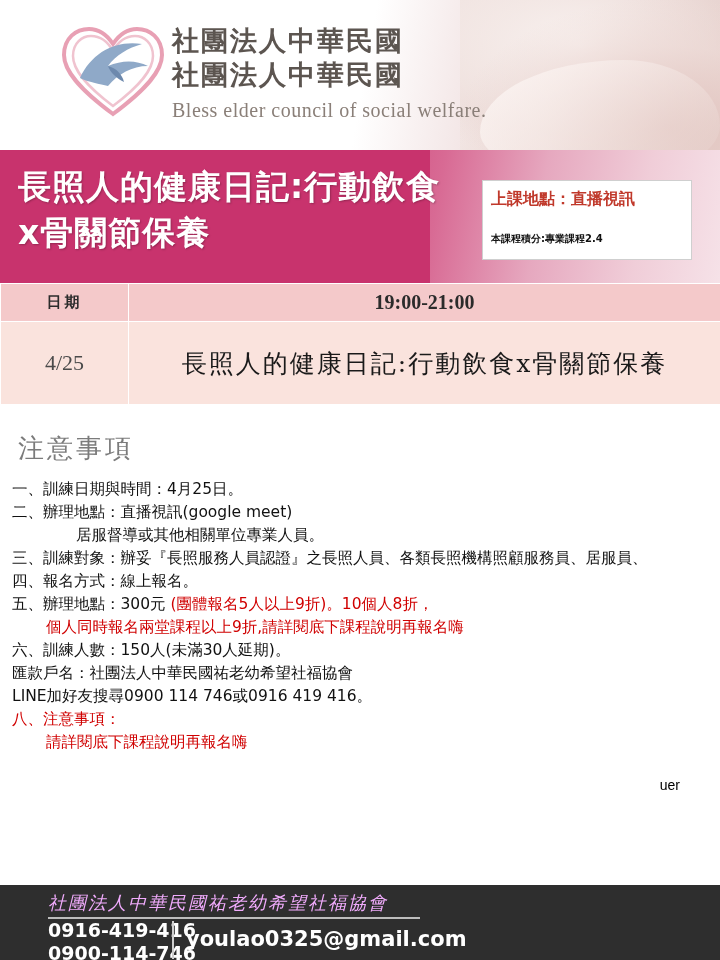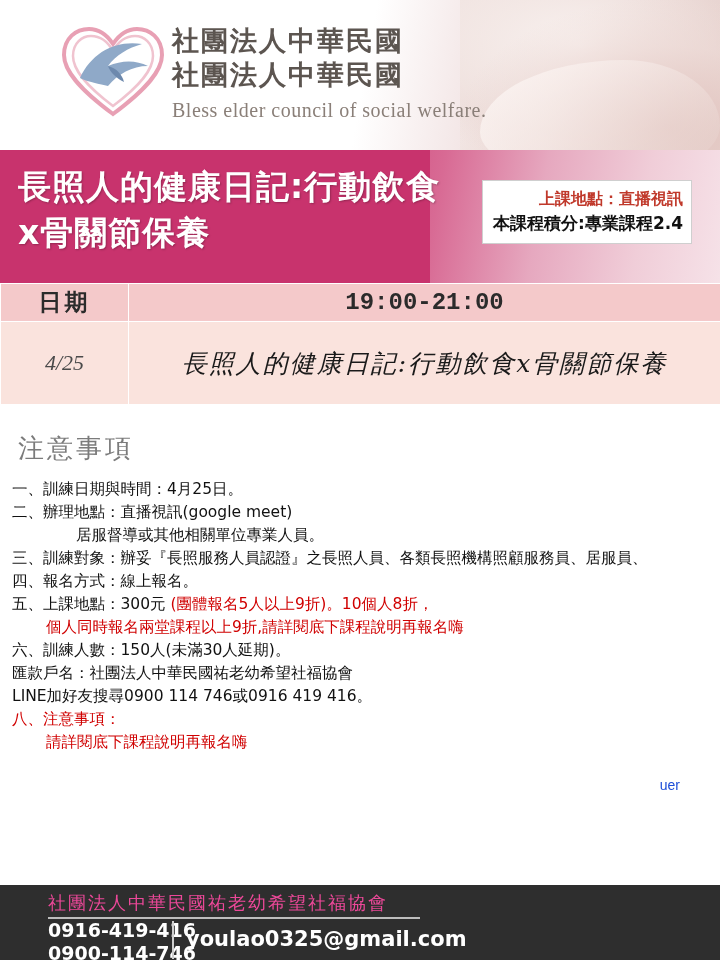--- a/index.html
+++ b/index.html
@@ -104,67 +104,66 @@
   }
   .info-box {
     position: absolute;
     right: 28px;
     top: 30px;
     width: 210px;
     background: #ffffff;
     border: 1px solid #cfcfcf;
     padding: 6px 8px 8px 8px;
     box-sizing: border-box;
-    text-align: right;
+    text-align: left;
   }
   .info-line1 {
     font-family: "DejaVu Sans", "Liberation Sans", sans-serif;
     font-size: 16px;
     font-weight: bold;
     color: #c0392b;
     line-height: 24px;
   }
   .info-line2 {
     font-family: "DejaVu Sans", "Liberation Sans", sans-serif;
-    font-size: 17px;
+    font-size: 10px;
     font-weight: bold;
     color: #111111;
     line-height: 24px;
-    margin-top: 0;
+    margin-top: 16px;
   }
 
   
   .sched {
     width: 720px;
     border-collapse: collapse;
     table-layout: fixed;
   }
   .sched th, .sched td {
     border: 1px solid #ffffff;
     text-align: center;
     vertical-align: middle;
   }
   .sched th {
     height: 35px;
     background: #f4c9ca;
     font-family: Liberation Sans, sans-serif;
-    font-size: 23px;
+    font-size: 15px;
     font-weight: bold;
     color: #2b2b2b;
     letter-spacing: 3px;
   }
   .sched th.time-col {
-    font-family: Liberation Mono, monospace;
+    font-family: Liberation Serif, serif;
     letter-spacing: 0px;
-    font-size: 24px;
+    font-size: 20px;
   }
   .sched td {
     height: 80px;
     background: #fae3dd;
-    font-style: italic;
   }
   .sched td.date-cell {
     font-family: "Liberation Serif", serif;
     font-size: 22px;
     color: #4a4a4a;
   }
   .sched td.course-cell {
     font-family: "DejaVu Serif", "Liberation Serif", serif;
     font-size: 25px;
     color: #1a1a1a;
@@ -203,41 +202,42 @@
   }
   .note-line.red-line {
     color: #d00000;
   }
   .watermark {
     position: absolute;
     right: 40px;
     top: 372px;
     font-family: "Liberation Sans", sans-serif;
     font-size: 14px;
-    color: #1d4ed8;
+    color: #000000;
   }
 
   
   .footer {
     position: absolute;
     left: 0;
     bottom: 0;
     width: 720px;
     height: 75px;
     background: #2e2e2e;
     color: #ffffff;
   }
   .footer-org {
     position: absolute;
     left: 48px;
     top: 6px;
     font-family: "DejaVu Sans", "Liberation Sans", sans-serif;
     font-size: 18px;
     letter-spacing: 2px;
-    color: #ec4899;
+    color: #f0abfc;
+    font-style: italic;
   }
   .footer-rule {
     position: absolute;
     left: 48px;
     top: 32px;
     width: 372px;
     height: 2px;
     background: #bdbdbd;
   }
   .footer-phones {
@@ -317,21 +317,21 @@
 
 <div class="notes">
   <div class="notes-title">注意事項</div>
 
   <div class="note-line">一、訓練日期與時間：4月25日。</div>
   <div class="note-line">二、辦理地點：直播視訊(google meet)</div>
   <div class="note-line indent">居服督導或其他相關單位專業人員。</div>
   <div class="note-line">三、訓練對象：辦妥『長照服務人員認證』之長照人員、各類長照機構照顧服務員、居服員、</div>
   <div class="note-line">四、報名方式：線上報名。</div>
 
-  <div class="note-line"><span>五、上課地點：300元 </span><span class="red">(團體報名5人以上9折)。10個人8折，</span></div>
+  <div class="note-line"><span>五、辦理地點：300元 </span><span class="red">(團體報名5人以上9折)。10個人8折，</span></div>
   <div class="note-line indent2 red-line">個人同時報名兩堂課程以上9折,請詳閱底下課程說明再報名嗨</div>
 
   <div class="note-line">六、訓練人數：150人(未滿30人延期)。</div>
   <div class="note-line">匯款戶名：社團法人中華民國祐老幼希望社福協會</div>
   <div class="note-line">LINE加好友搜尋0900 114 746或0916 419 416。</div>
 
   <div class="note-line red-line">八、注意事項：</div>
   <div class="note-line indent2 red-line">請詳閱底下課程說明再報名嗨</div>
 
   <div class="watermark">uer</div>

